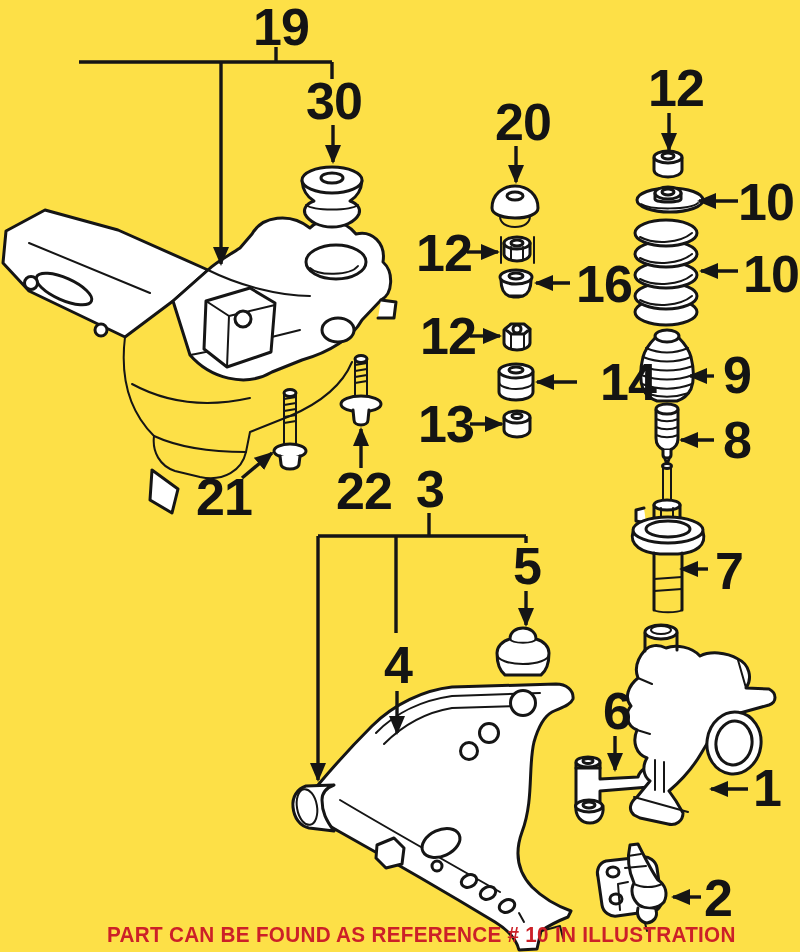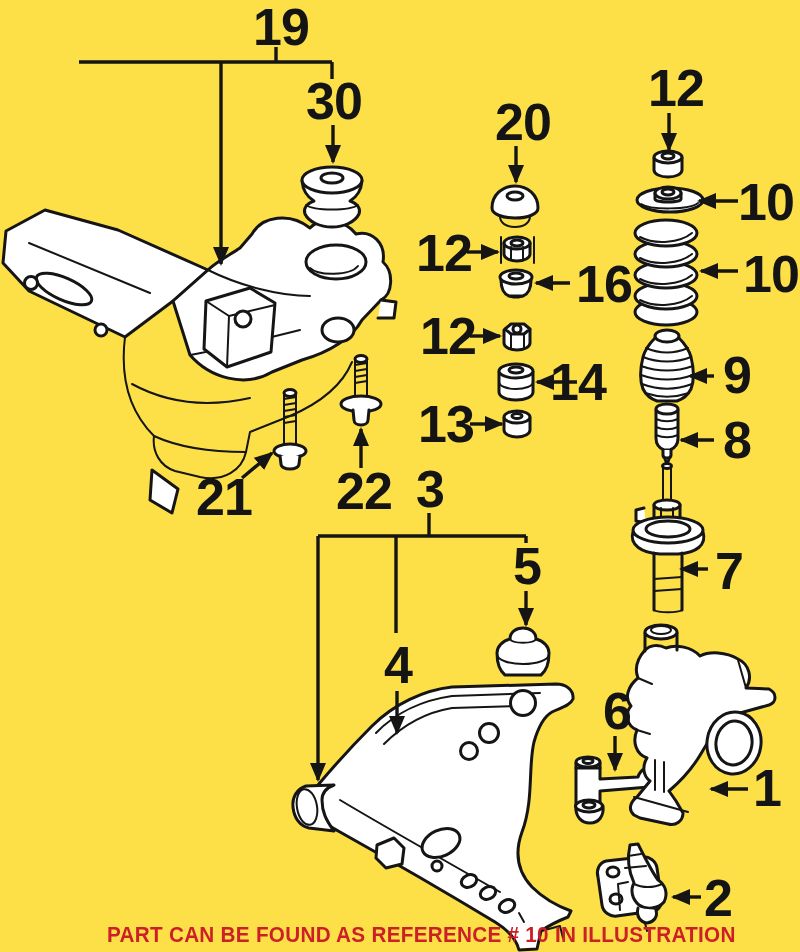--- a/index.html
+++ b/index.html
@@ -268,21 +268,21 @@
 
   <div class="callout" style="left:281px;top:27px">19</div>
   <div class="callout" style="left:334px;top:101px">30</div>
   <div class="callout" style="left:523px;top:122px">20</div>
   <div class="callout" style="left:676px;top:88px">12</div>
   <div class="callout" style="left:766px;top:202px">10</div>
   <div class="callout" style="left:444px;top:253px">12</div>
   <div class="callout" style="left:604px;top:284px">16</div>
   <div class="callout" style="left:771px;top:274px">10</div>
   <div class="callout" style="left:448px;top:336px">12</div>
-  <div class="callout" style="left:578px;top:382px">14</div>
+  <div class="callout" style="left:628px;top:382px">14</div>
   <div class="callout" style="left:737px;top:375px">9</div>
   <div class="callout" style="left:446px;top:424px">13</div>
   <div class="callout" style="left:737px;top:440px">8</div>
   <div class="callout" style="left:224px;top:497px">21</div>
   <div class="callout" style="left:364px;top:491px">22</div>
   <div class="callout" style="left:430px;top:489px">3</div>
   <div class="callout" style="left:527px;top:566px">5</div>
   <div class="callout" style="left:729px;top:571px">7</div>
   <div class="callout" style="left:398px;top:665px">4</div>
   <div class="callout" style="left:617px;top:711px">6</div>

